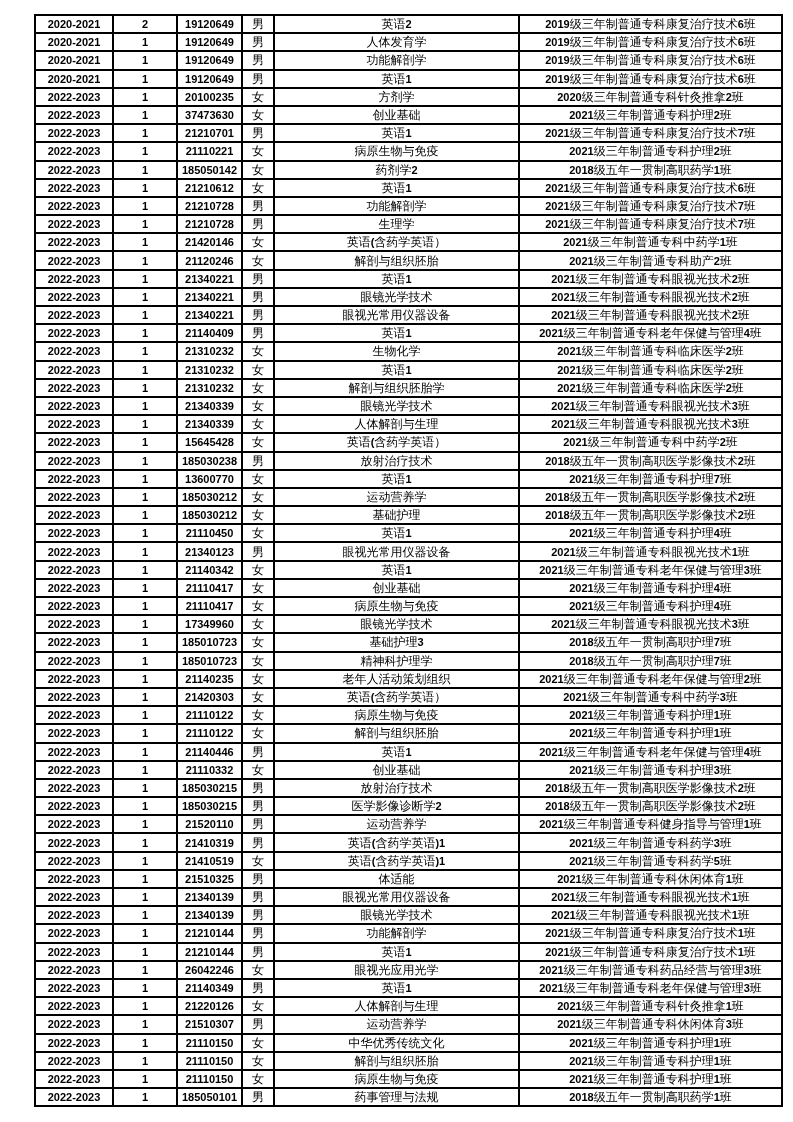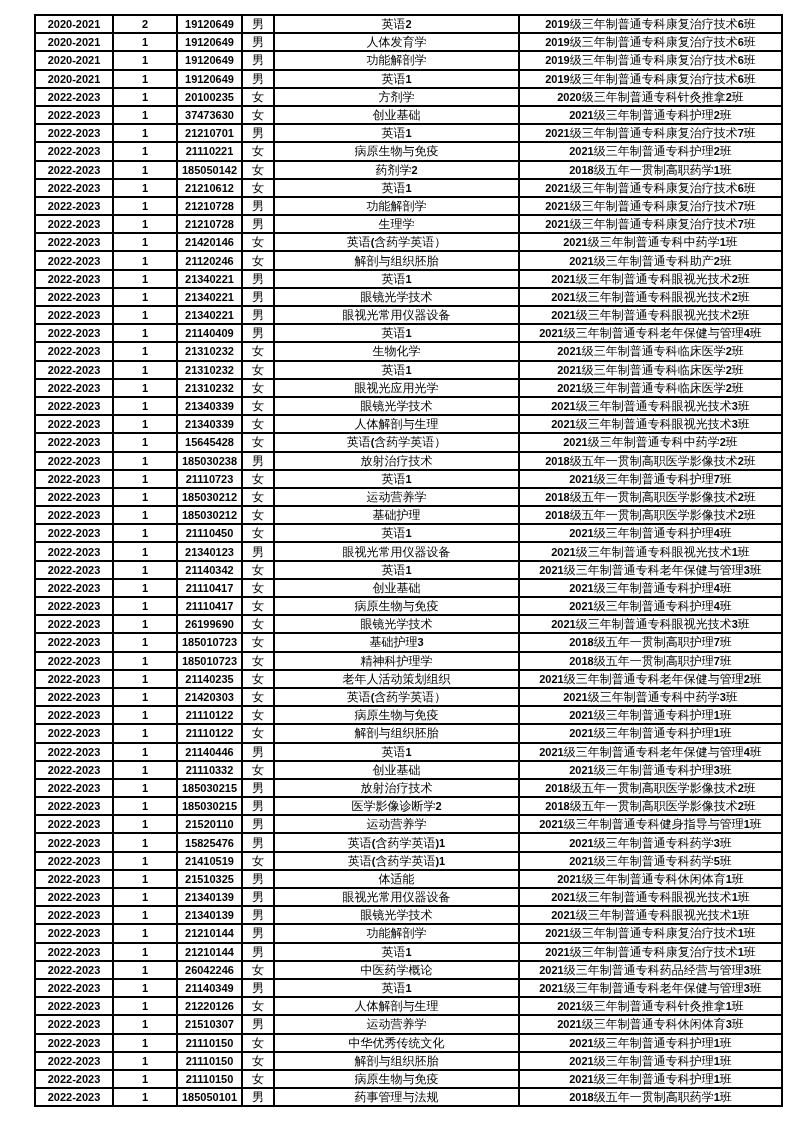--- a/index.html
+++ b/index.html
@@ -228,21 +228,21 @@
     <td class="num">21310232</td>
     <td class="cjk">女</td>
     <td class="cjk mixed">英语<b>1</b></td>
     <td class="cjk mixed"><b>2021</b>级三年制普通专科临床医学<b>2</b>班</td>
   </tr>
       <tr>
     <td class="num">2022-2023</td>
     <td class="num">1</td>
     <td class="num">21310232</td>
     <td class="cjk">女</td>
-    <td class="cjk mixed">眼视光应用光学</td>
+    <td class="cjk mixed">解剖与组织胚胎学</td>
     <td class="cjk mixed"><b>2021</b>级三年制普通专科临床医学<b>2</b>班</td>
   </tr>
       <tr>
     <td class="num">2022-2023</td>
     <td class="num">1</td>
     <td class="num">21340339</td>
     <td class="cjk">女</td>
     <td class="cjk mixed">眼镜光学技术</td>
     <td class="cjk mixed"><b>2021</b>级三年制普通专科眼视光技术<b>3</b>班</td>
   </tr>
@@ -266,21 +266,21 @@
     <td class="num">2022-2023</td>
     <td class="num">1</td>
     <td class="num">185030238</td>
     <td class="cjk">男</td>
     <td class="cjk mixed">放射治疗技术</td>
     <td class="cjk mixed"><b>2018</b>级五年一贯制高职医学影像技术<b>2</b>班</td>
   </tr>
       <tr>
     <td class="num">2022-2023</td>
     <td class="num">1</td>
-    <td class="num">21110723</td>
+    <td class="num">13600770</td>
     <td class="cjk">女</td>
     <td class="cjk mixed">英语<b>1</b></td>
     <td class="cjk mixed"><b>2021</b>级三年制普通专科护理<b>7</b>班</td>
   </tr>
       <tr>
     <td class="num">2022-2023</td>
     <td class="num">1</td>
     <td class="num">185030212</td>
     <td class="cjk">女</td>
     <td class="cjk mixed">运动营养学</td>
@@ -330,21 +330,21 @@
     <td class="num">2022-2023</td>
     <td class="num">1</td>
     <td class="num">21110417</td>
     <td class="cjk">女</td>
     <td class="cjk mixed">病原生物与免疫</td>
     <td class="cjk mixed"><b>2021</b>级三年制普通专科护理<b>4</b>班</td>
   </tr>
       <tr>
     <td class="num">2022-2023</td>
     <td class="num">1</td>
-    <td class="num">26199690</td>
+    <td class="num">17349960</td>
     <td class="cjk">女</td>
     <td class="cjk mixed">眼镜光学技术</td>
     <td class="cjk mixed"><b>2021</b>级三年制普通专科眼视光技术<b>3</b>班</td>
   </tr>
       <tr>
     <td class="num">2022-2023</td>
     <td class="num">1</td>
     <td class="num">185010723</td>
     <td class="cjk">女</td>
     <td class="cjk mixed">基础护理<b>3</b></td>
@@ -426,21 +426,21 @@
     <td class="num">2022-2023</td>
     <td class="num">1</td>
     <td class="num">21520110</td>
     <td class="cjk">男</td>
     <td class="cjk mixed">运动营养学</td>
     <td class="cjk mixed"><b>2021</b>级三年制普通专科健身指导与管理<b>1</b>班</td>
   </tr>
       <tr>
     <td class="num">2022-2023</td>
     <td class="num">1</td>
-    <td class="num">15825476</td>
+    <td class="num">21410319</td>
     <td class="cjk">男</td>
     <td class="cjk mixed">英语<b>(</b>含药学英语<b>)1</b></td>
     <td class="cjk mixed"><b>2021</b>级三年制普通专科药学<b>3</b>班</td>
   </tr>
       <tr>
     <td class="num">2022-2023</td>
     <td class="num">1</td>
     <td class="num">21410519</td>
     <td class="cjk">女</td>
     <td class="cjk mixed">英语<b>(</b>含药学英语<b>)1</b></td>
@@ -484,21 +484,21 @@
     <td class="num">21210144</td>
     <td class="cjk">男</td>
     <td class="cjk mixed">英语<b>1</b></td>
     <td class="cjk mixed"><b>2021</b>级三年制普通专科康复治疗技术<b>1</b>班</td>
   </tr>
       <tr>
     <td class="num">2022-2023</td>
     <td class="num">1</td>
     <td class="num">26042246</td>
     <td class="cjk">女</td>
-    <td class="cjk mixed">中医药学概论</td>
+    <td class="cjk mixed">眼视光应用光学</td>
     <td class="cjk mixed"><b>2021</b>级三年制普通专科药品经营与管理<b>3</b>班</td>
   </tr>
       <tr>
     <td class="num">2022-2023</td>
     <td class="num">1</td>
     <td class="num">21140349</td>
     <td class="cjk">男</td>
     <td class="cjk mixed">英语<b>1</b></td>
     <td class="cjk mixed"><b>2021</b>级三年制普通专科老年保健与管理<b>3</b>班</td>
   </tr>

